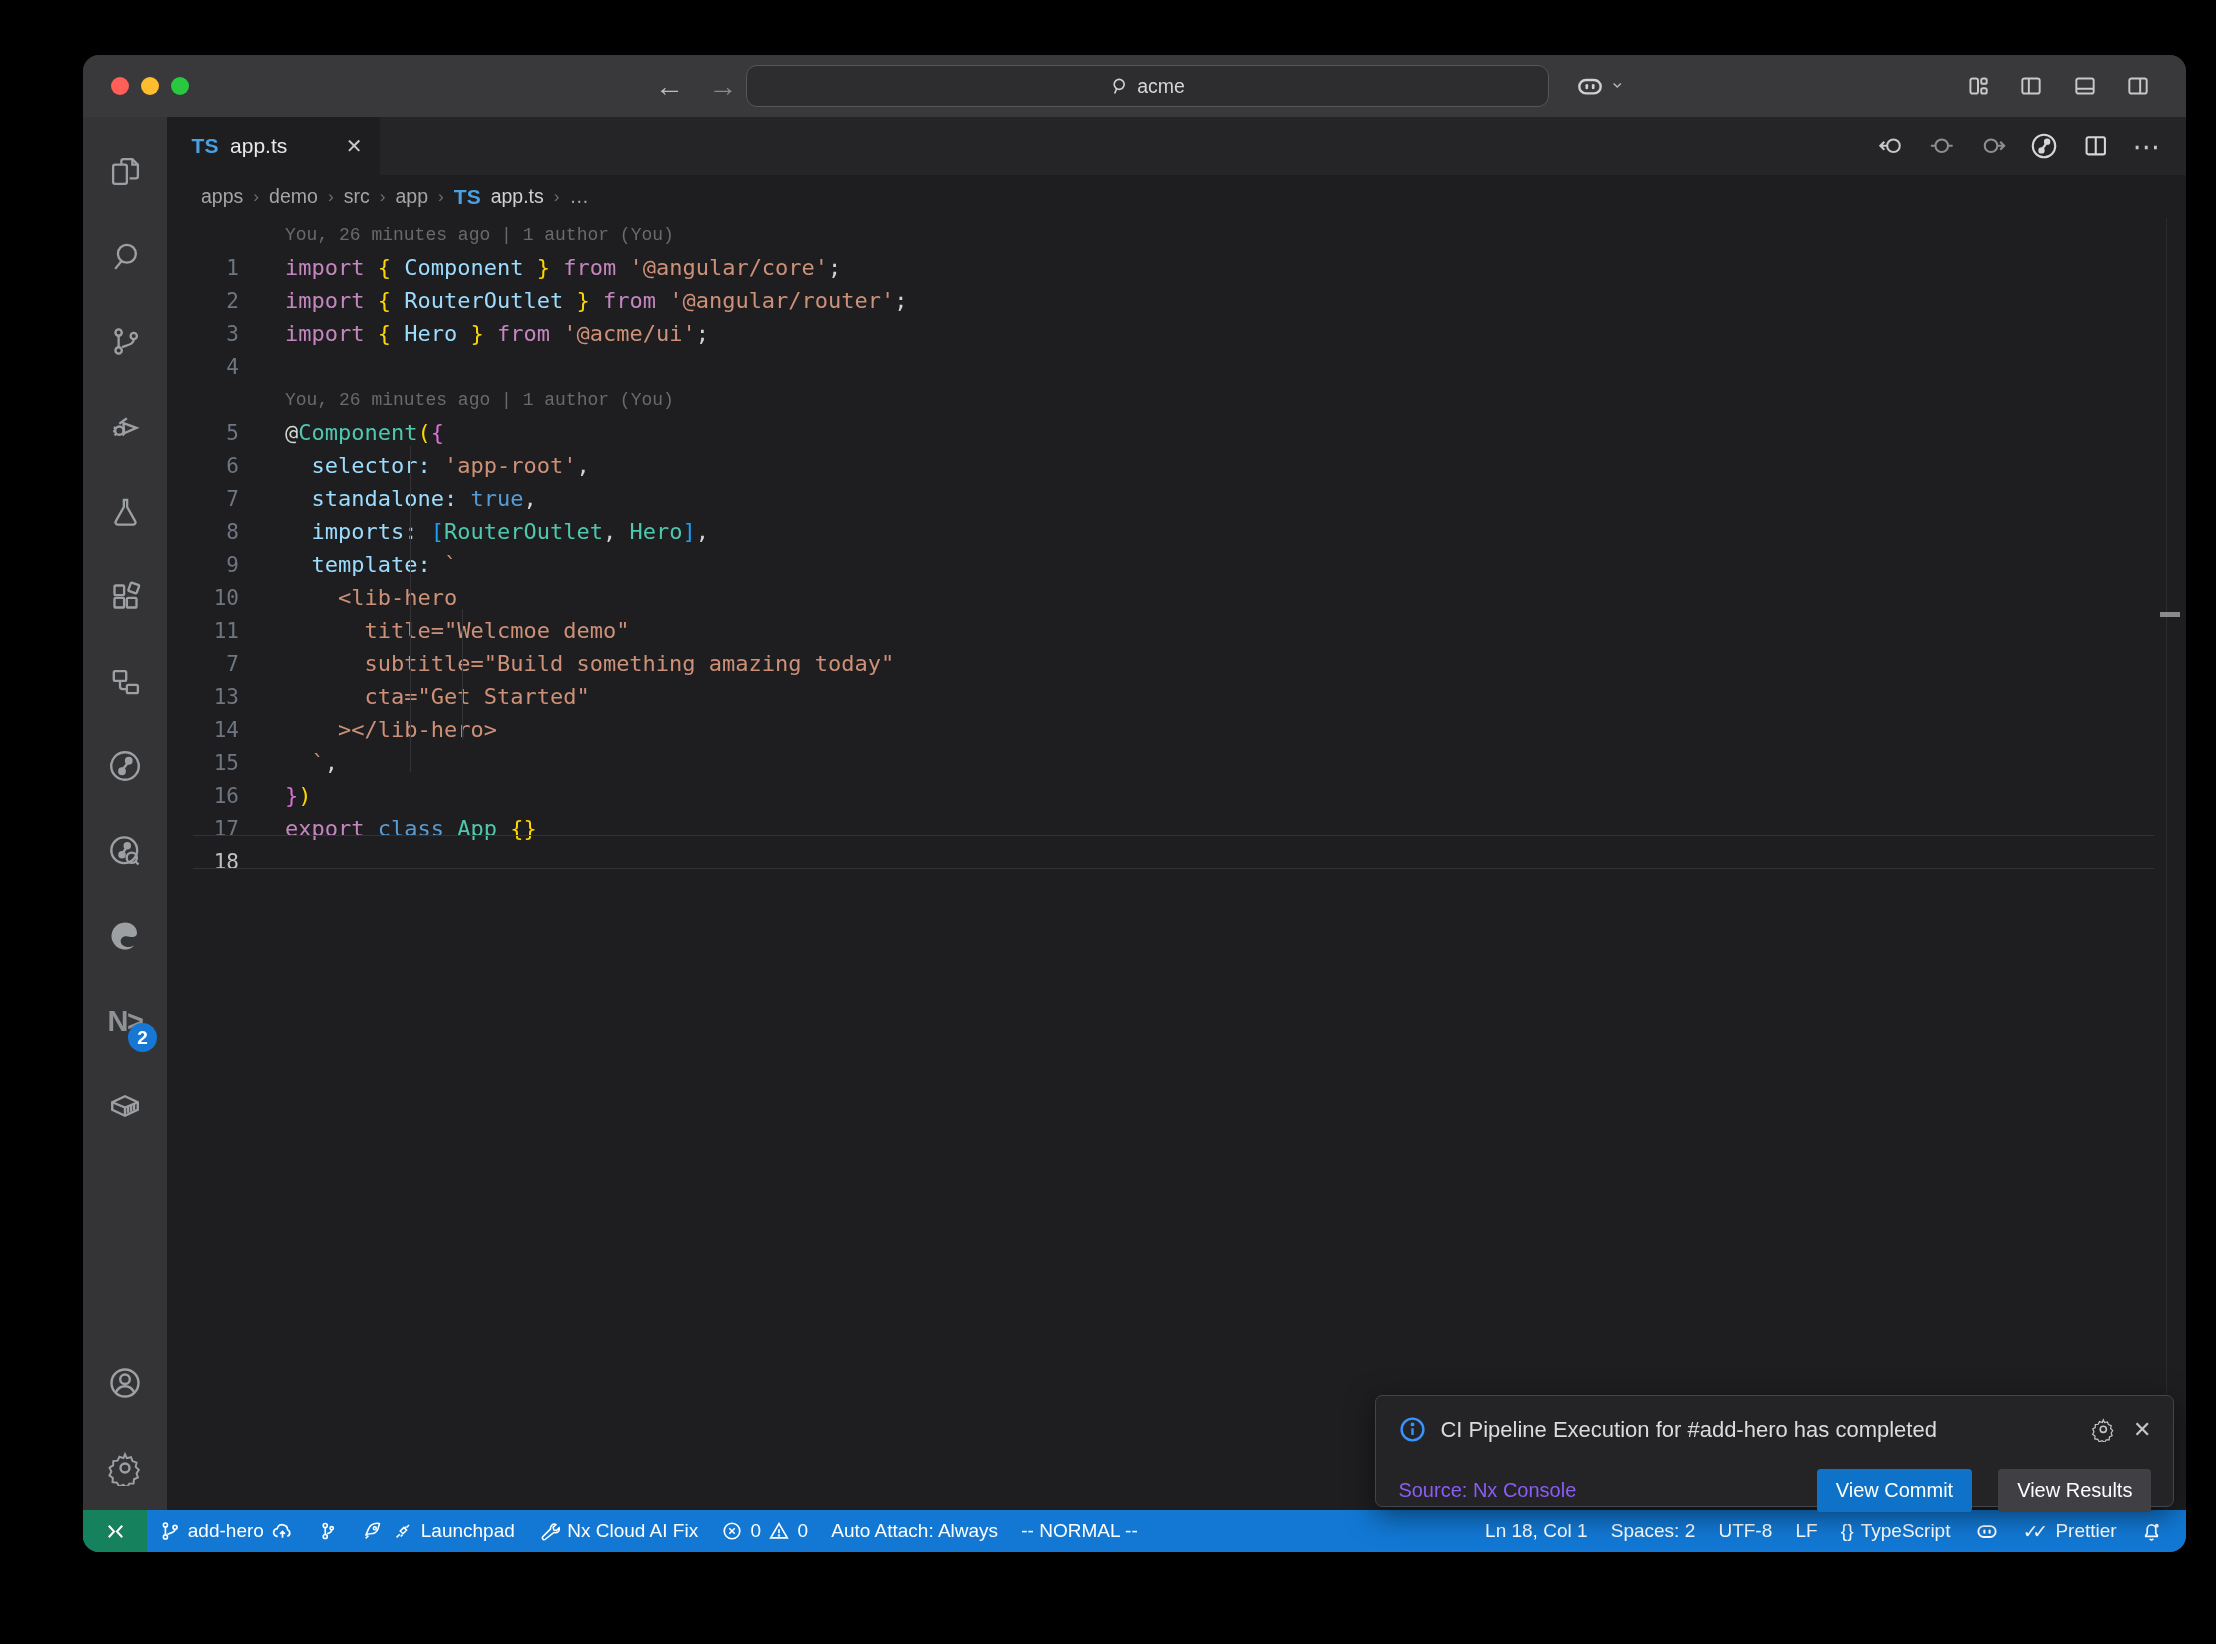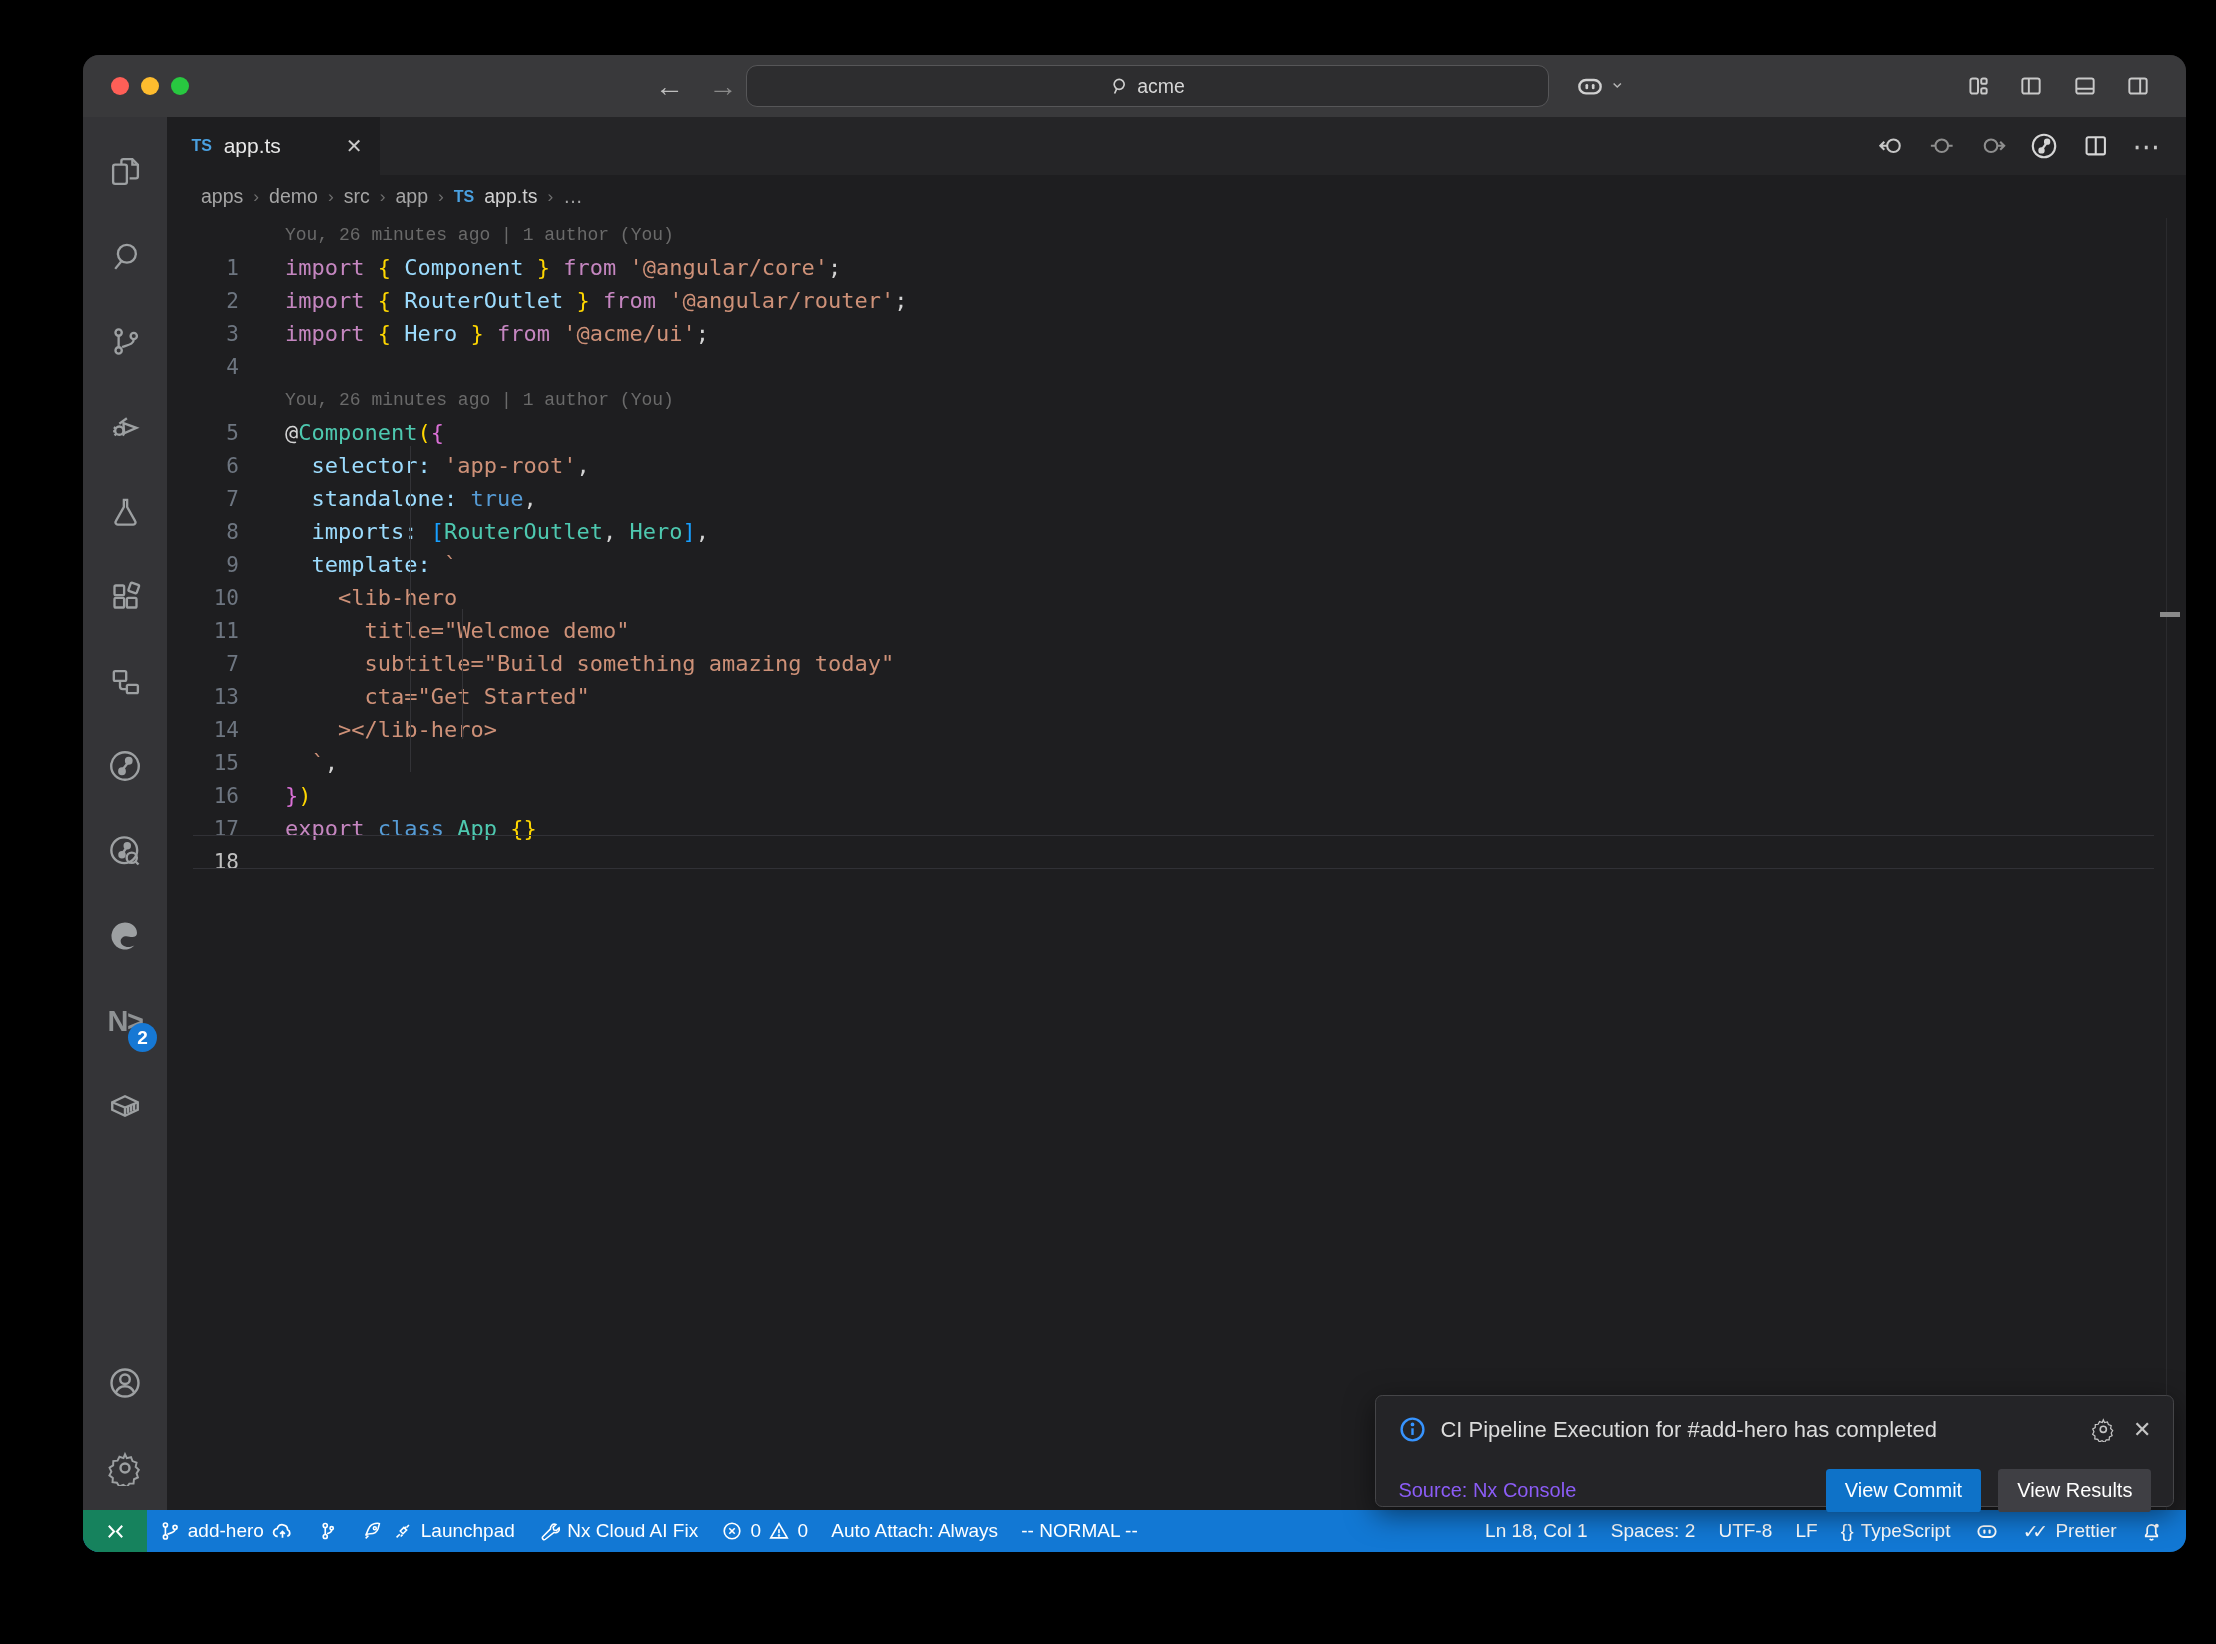--- a/index.html
+++ b/index.html
@@ -31,21 +31,21 @@
   .ab-bottom { margin-top:auto; }
   .ab-badge { position:absolute; right:10px; bottom:11.6px; min-width:29px; height:29px; border-radius:14.5px;
               background:#1678d4; color:#fff; font-size:19px; font-weight:bold;
               display:flex; align-items:center; justify-content:center; }
   .nx-logo { font-size:29px; font-weight:bold; color:#8f9294; letter-spacing:-1.4px; }
   
   .editorcol { flex:1; display:flex; flex-direction:column; min-width:0; }
   .tabbar { height:58px; background:#252527; display:flex; position:relative; flex:none; }
   .tab { width:213px; background:#1e1e20; display:flex; align-items:center; padding:0 17.4px 0 24.6px;
          gap:11.6px; color:#e8e8e8; font-size:21px; }
-  .ts-chip { color:#4aa0e0; font-weight:bold; font-size:16px; }
+  .ts-chip { color:#4aa0e0; font-weight:bold; font-size:21px; }
   .tab-close { margin-left:auto; color:#c8c8c8; font-size:20px; }
   .editor-actions { position:absolute; right:26px; top:0; height:58px; display:flex; align-items:center;
                     gap:23px; color:#c6c6c6; }
   .breadcrumbs { height:43px; background:#1e1e20; display:flex; align-items:center; padding-left:34px;
                  gap:10px; color:#a5a5a5; font-size:19.5px; flex:none;text-align:center; }
   .bc-sep { color:#6f6f6f; font-size:17.4px; }
   
   .codearea { flex:1; position:relative; background:#1e1e20; overflow:hidden; }
   .rows { position:absolute; left:0; top:0; right:0; }
   .row { height:33px; display:flex; align-items:center; white-space:pre;
@@ -69,21 +69,21 @@
   
   .notification { position:absolute; right:11.6px; bottom:45px; width:799px; height:112px;
                   background:#242427; border:1.4px solid #454548; border-radius:7.2px;
                   box-shadow:0 7.2px 29px rgba(0,0,0,.5); padding:19px 22px; z-index:5; }
   .notif-top { display:flex; align-items:center; gap:13px; color:#dcdcdc; font-size:22px; }
   .notif-title { flex:1; }
   .notif-bottom { margin-top:24.6px; display:flex; align-items:center; }
   .notif-source { color:#8b5cf6; font-size:20px; flex:1; }
   .btn { height:43px; padding:0 19px; border-radius:3.6px; font-size:20px; color:#fff;
          display:flex; align-items:center; justify-content:center; }
-  .btn-primary { background:#0e72c8; margin-right:17px; }
+  .btn-primary { background:#0e72c8; margin-right:26px; }
   .btn-secondary { background:#3f3f44; }
   .notif-icons { display:flex; gap:17.4px; color:#c5c5c5; }
   
   .statusbar { height:42px; background:#1278d4; display:flex; align-items:stretch; color:#fff;
                font-size:19px; flex:none; position:relative; }
   .sb-remote { width:64px; background:#16825d; display:flex; align-items:center; justify-content:center; flex:none; }
   .sb-item { display:flex; align-items:center; gap:7.2px; padding:0 11.6px; white-space:nowrap; }
   .sb-left { display:flex; flex:1; min-width:0; }
   .sb-right { display:flex; padding-right:11.6px; }
   svg { display:block; }

